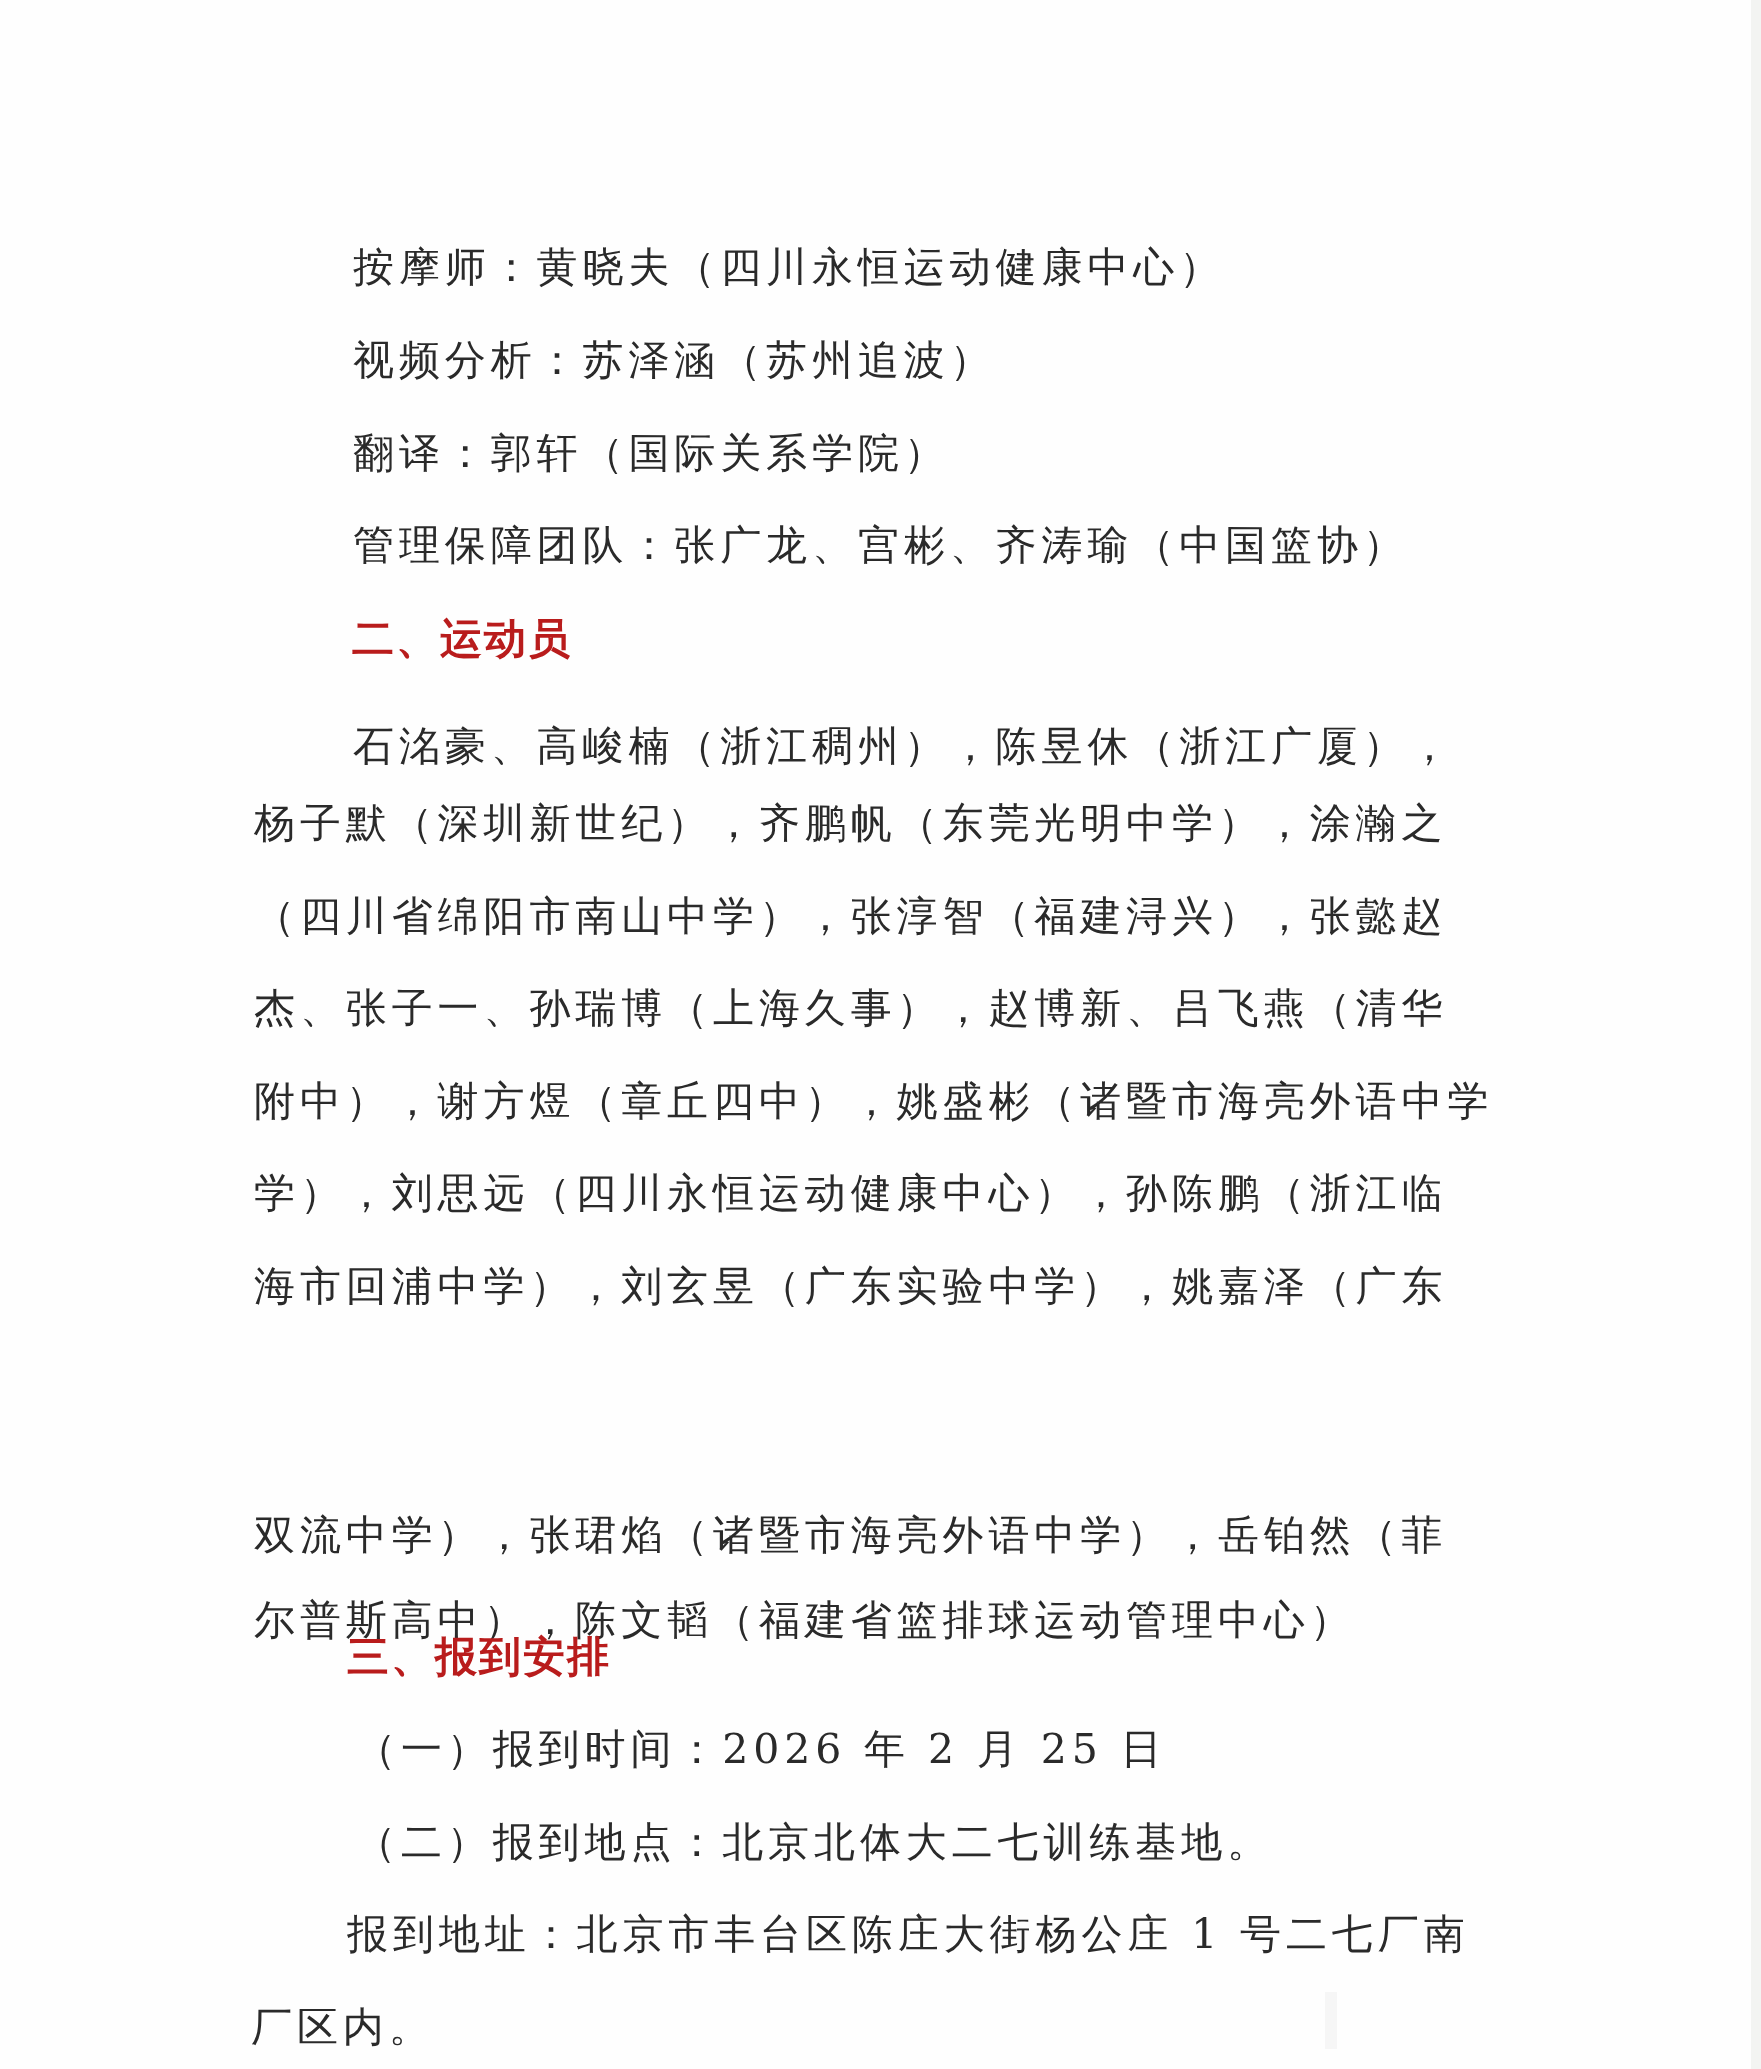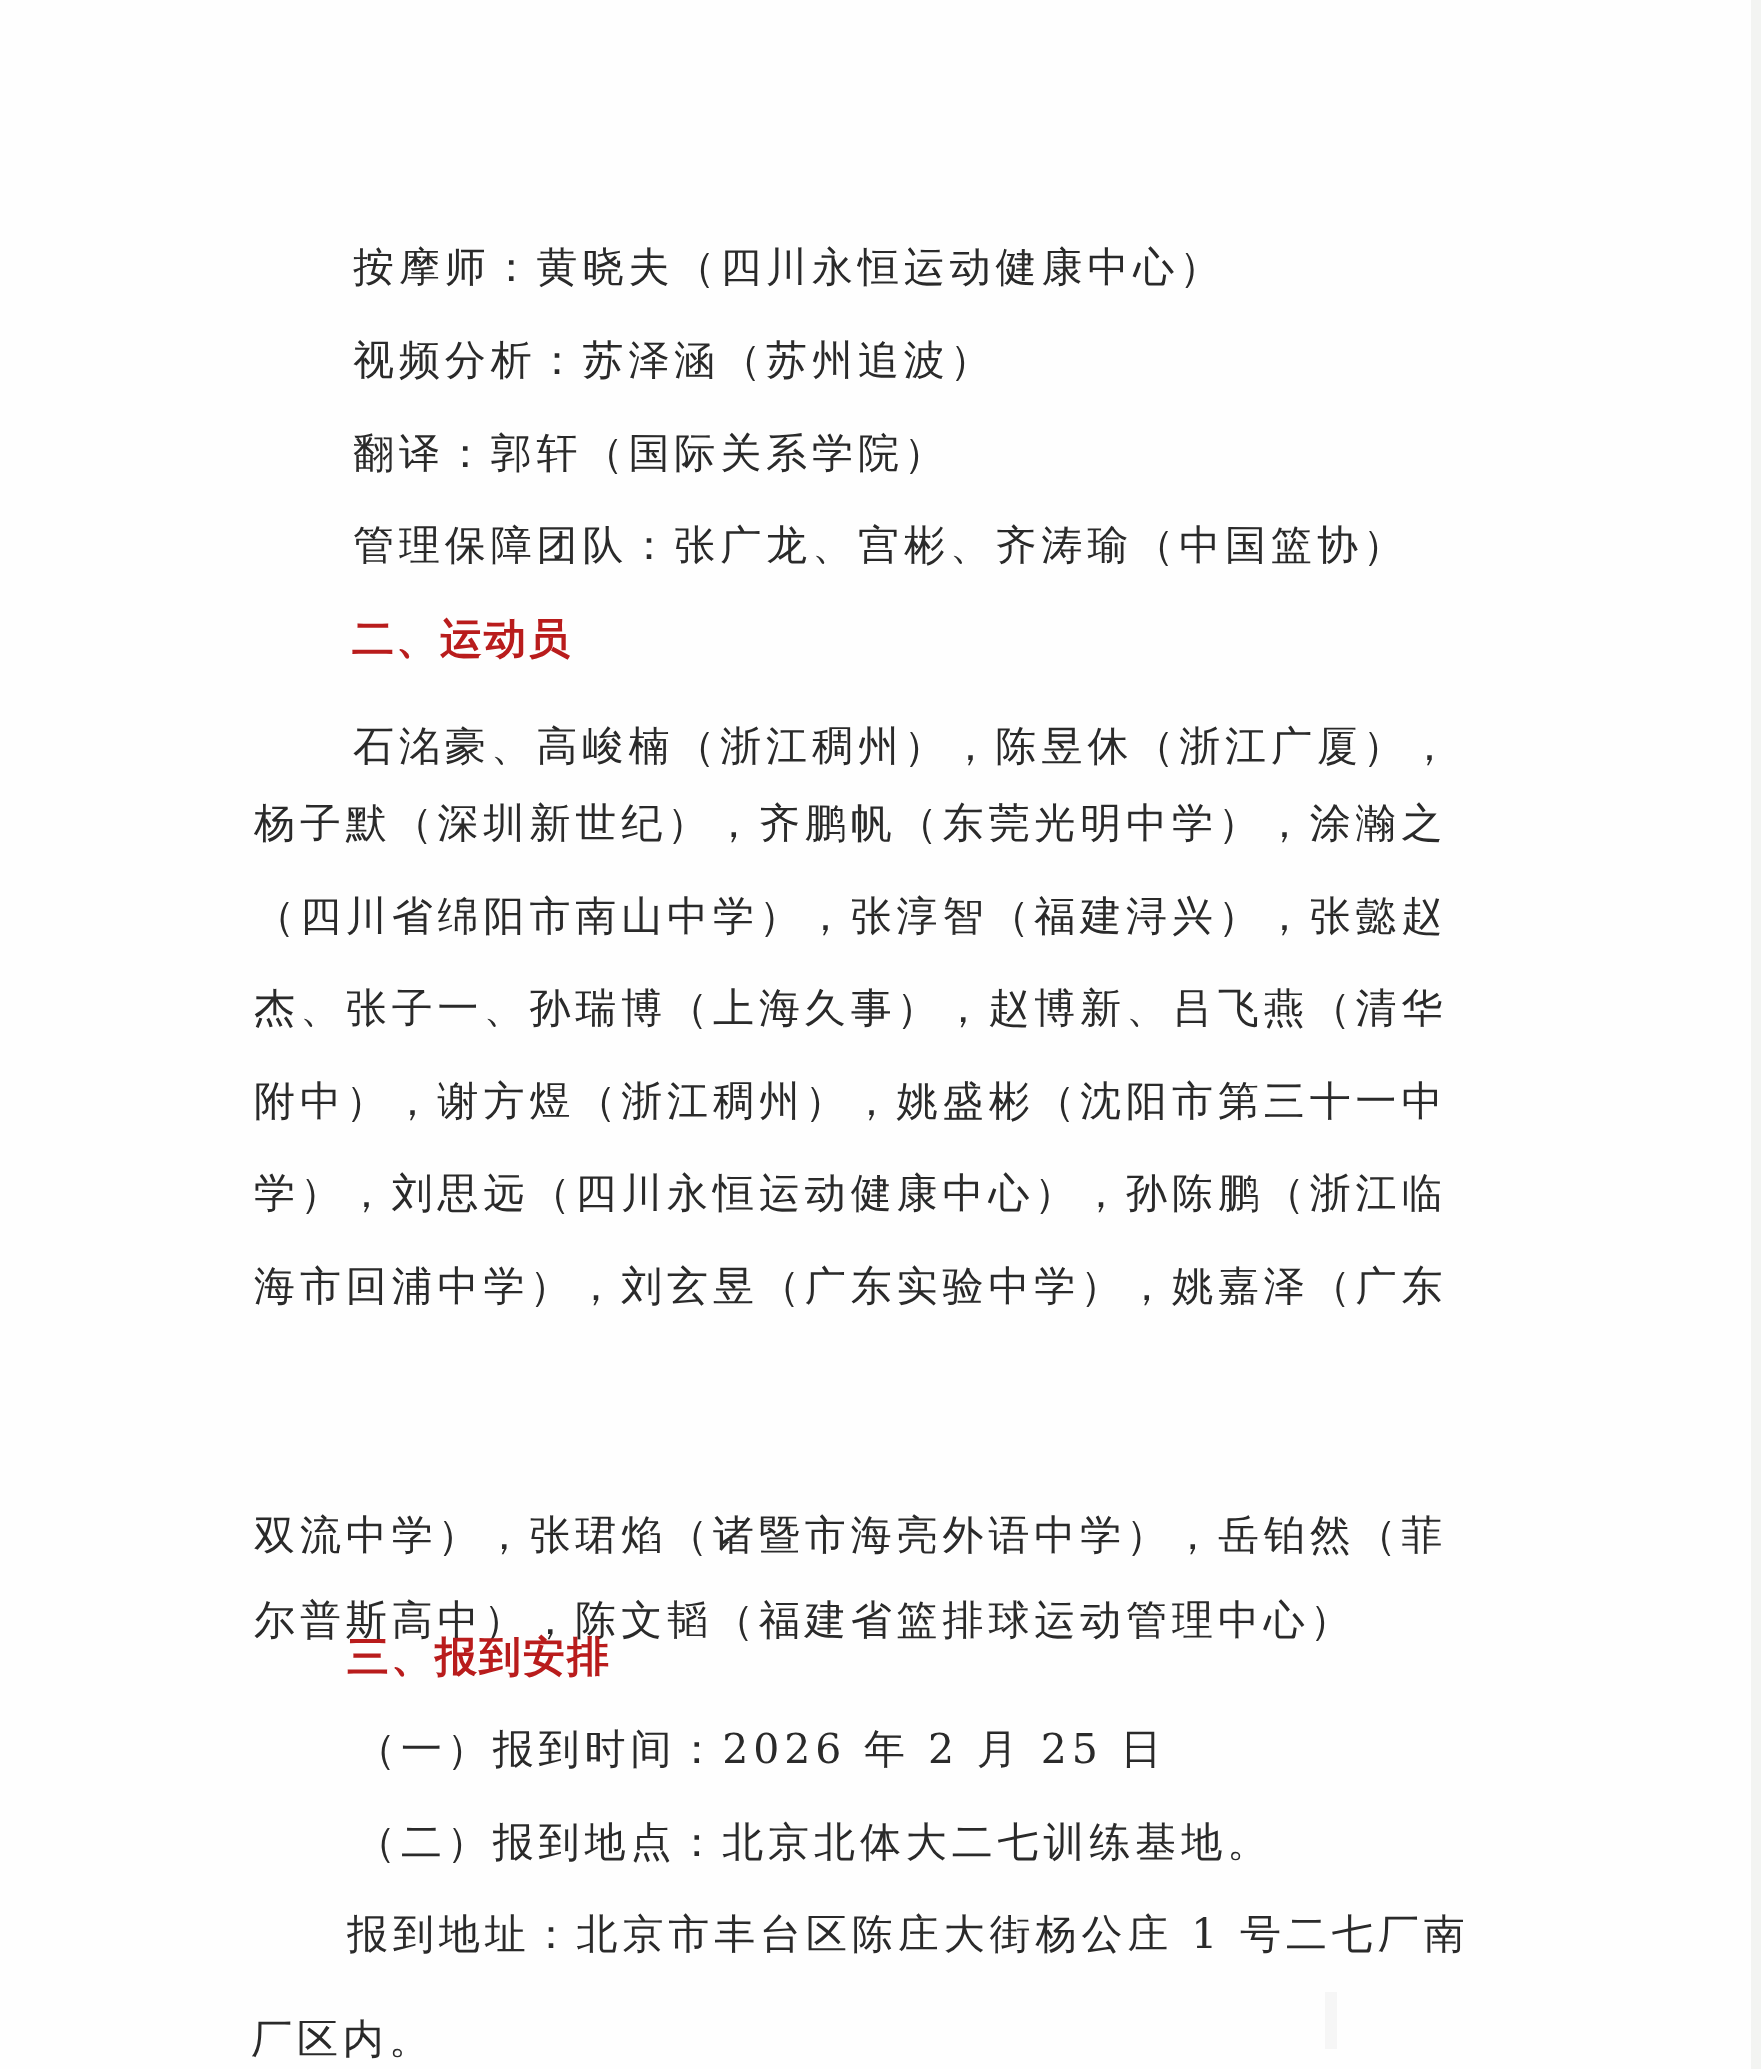--- a/index.html
+++ b/index.html
@@ -33,31 +33,31 @@
   <div class="line" style="left:353px; top:333px;">视频分析：苏泽涵（苏州追波）</div>
   <div class="line" style="left:353px; top:426px;">翻译：郭轩（国际关系学院）</div>
   <div class="line" style="left:353px; top:518px;">管理保障团队：张广龙、宫彬、齐涛瑜（中国篮协）</div>
 
   <div class="heading" style="left:352px; top:611px;">二、运动员</div>
 
   <div class="line" style="left:353px; top:703px;margin-top:16px;">石洺豪、高峻楠（浙江稠州），陈昱休（浙江广厦），</div>
   <div class="line" style="left:254px; top:796px;">杨子默（深圳新世纪），齐鹏帆（东莞光明中学），涂瀚之</div>
   <div class="line" style="left:254px; top:889px;">（四川省绵阳市南山中学），张淳智（福建浔兴），张懿赵</div>
   <div class="line" style="left:254px; top:981px;">杰、张子一、孙瑞博（上海久事），赵博新、吕飞燕（清华</div>
-  <div class="line" style="left:254px; top:1074px;">附中），谢方煜（浙江稠州），姚盛彬（沈阳市第三十一中</div>
+  <div class="line" style="left:254px; top:1074px;">附中），谢方煜（章丘四中），姚盛彬（诸暨市海亮外语中学</div>
   <div class="line" style="left:254px; top:1166px;">学），刘思远（四川永恒运动健康中心），孙陈鹏（浙江临</div>
   <div class="line" style="left:254px; top:1259px;">海市回浦中学），刘玄昱（广东实验中学），姚嘉泽（广东</div>
   <div class="line" style="left:254px; top:1508px;">双流中学），张珺焰（诸暨市海亮外语中学），岳铂然（菲</div>
   <div class="line" style="left:254px; top:1593px;">尔普斯高中），陈文韬（福建省篮排球运动管理中心）</div>
 
   <div class="heading" style="left:347px; top:1629px;">三、报到安排</div>
 
   <div class="line" style="left:355px; top:1722px;">（一）报到时间：2026 年 2 月 25 日</div>
   <div class="line" style="left:355px; top:1815px;">（二）报到地点：北京北体大二七训练基地。</div>
   <div class="line" style="left:347px; top:1907px;">报到地址：北京市丰台区陈庄大街杨公庄 1 号二七厂南</div>
-  <div class="line" style="left:251px; top:2000px;margin-top:12px;">厂区内。</div>
+  <div class="line" style="left:251px; top:2000px;">厂区内。</div>
 
   <div class="watermark">
       <div class="bar"></div>
     </div>
 </div>
 <div class="edge"></div>
 
 
 </body></html>

